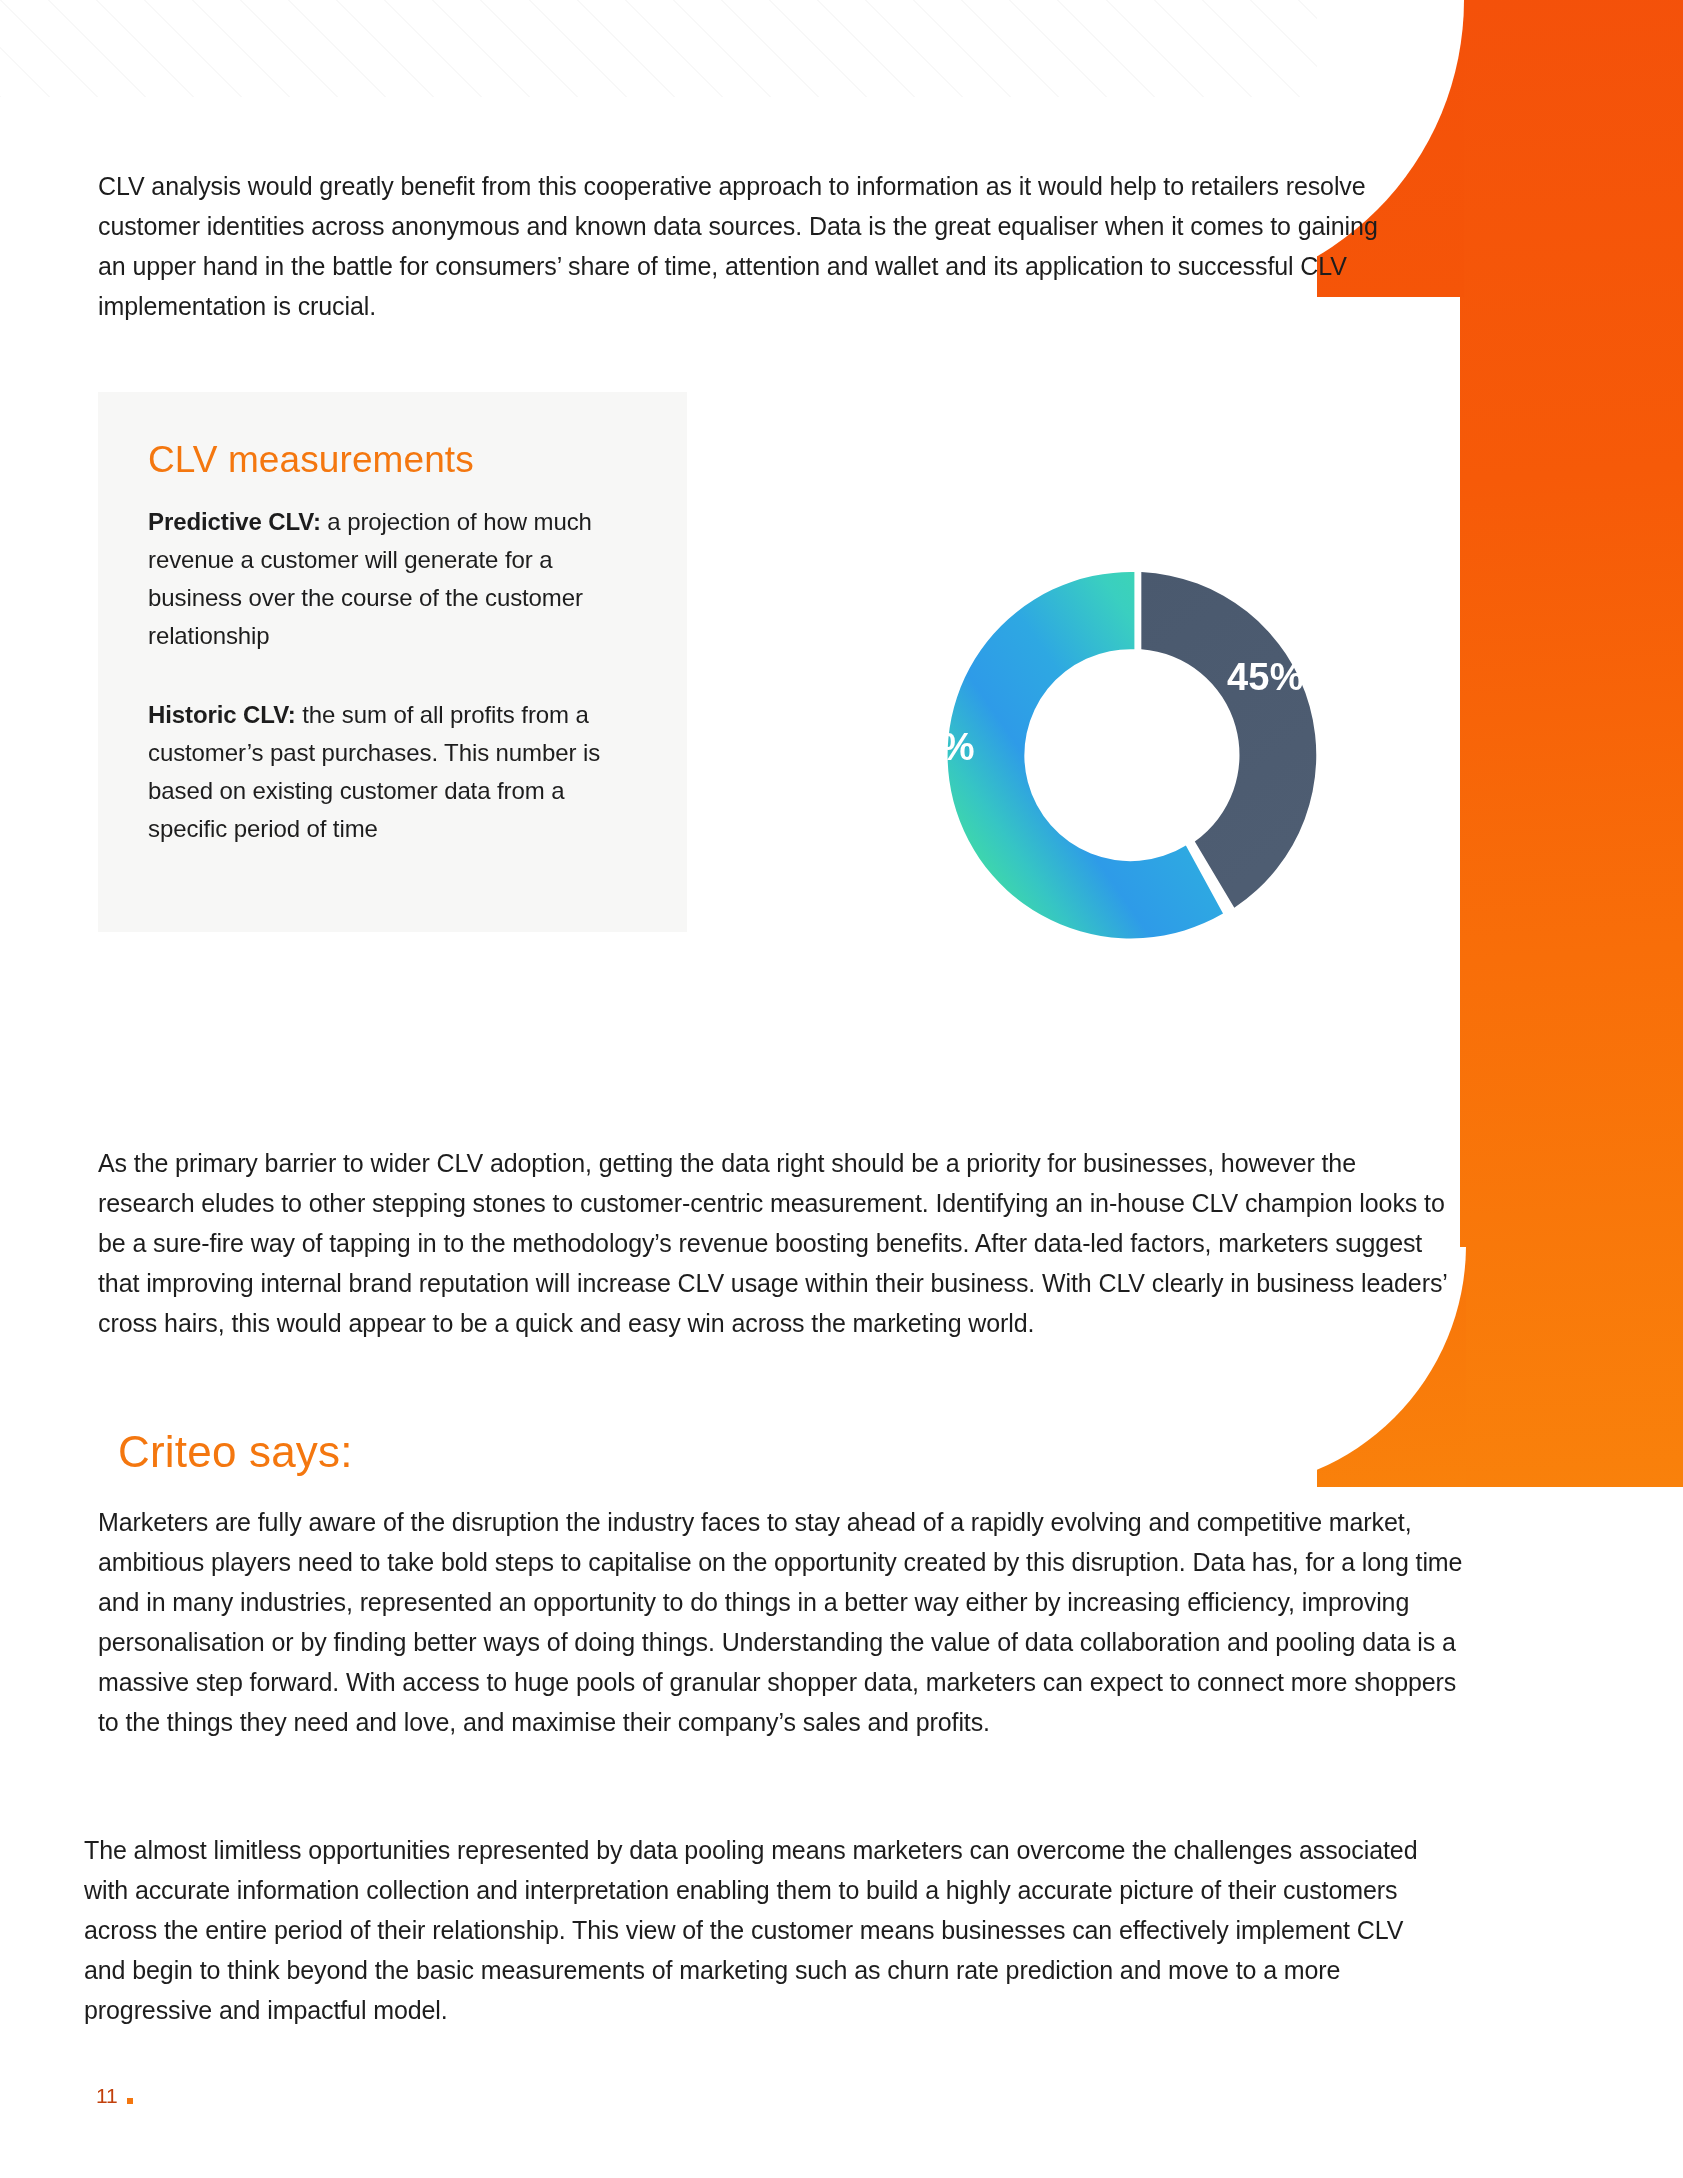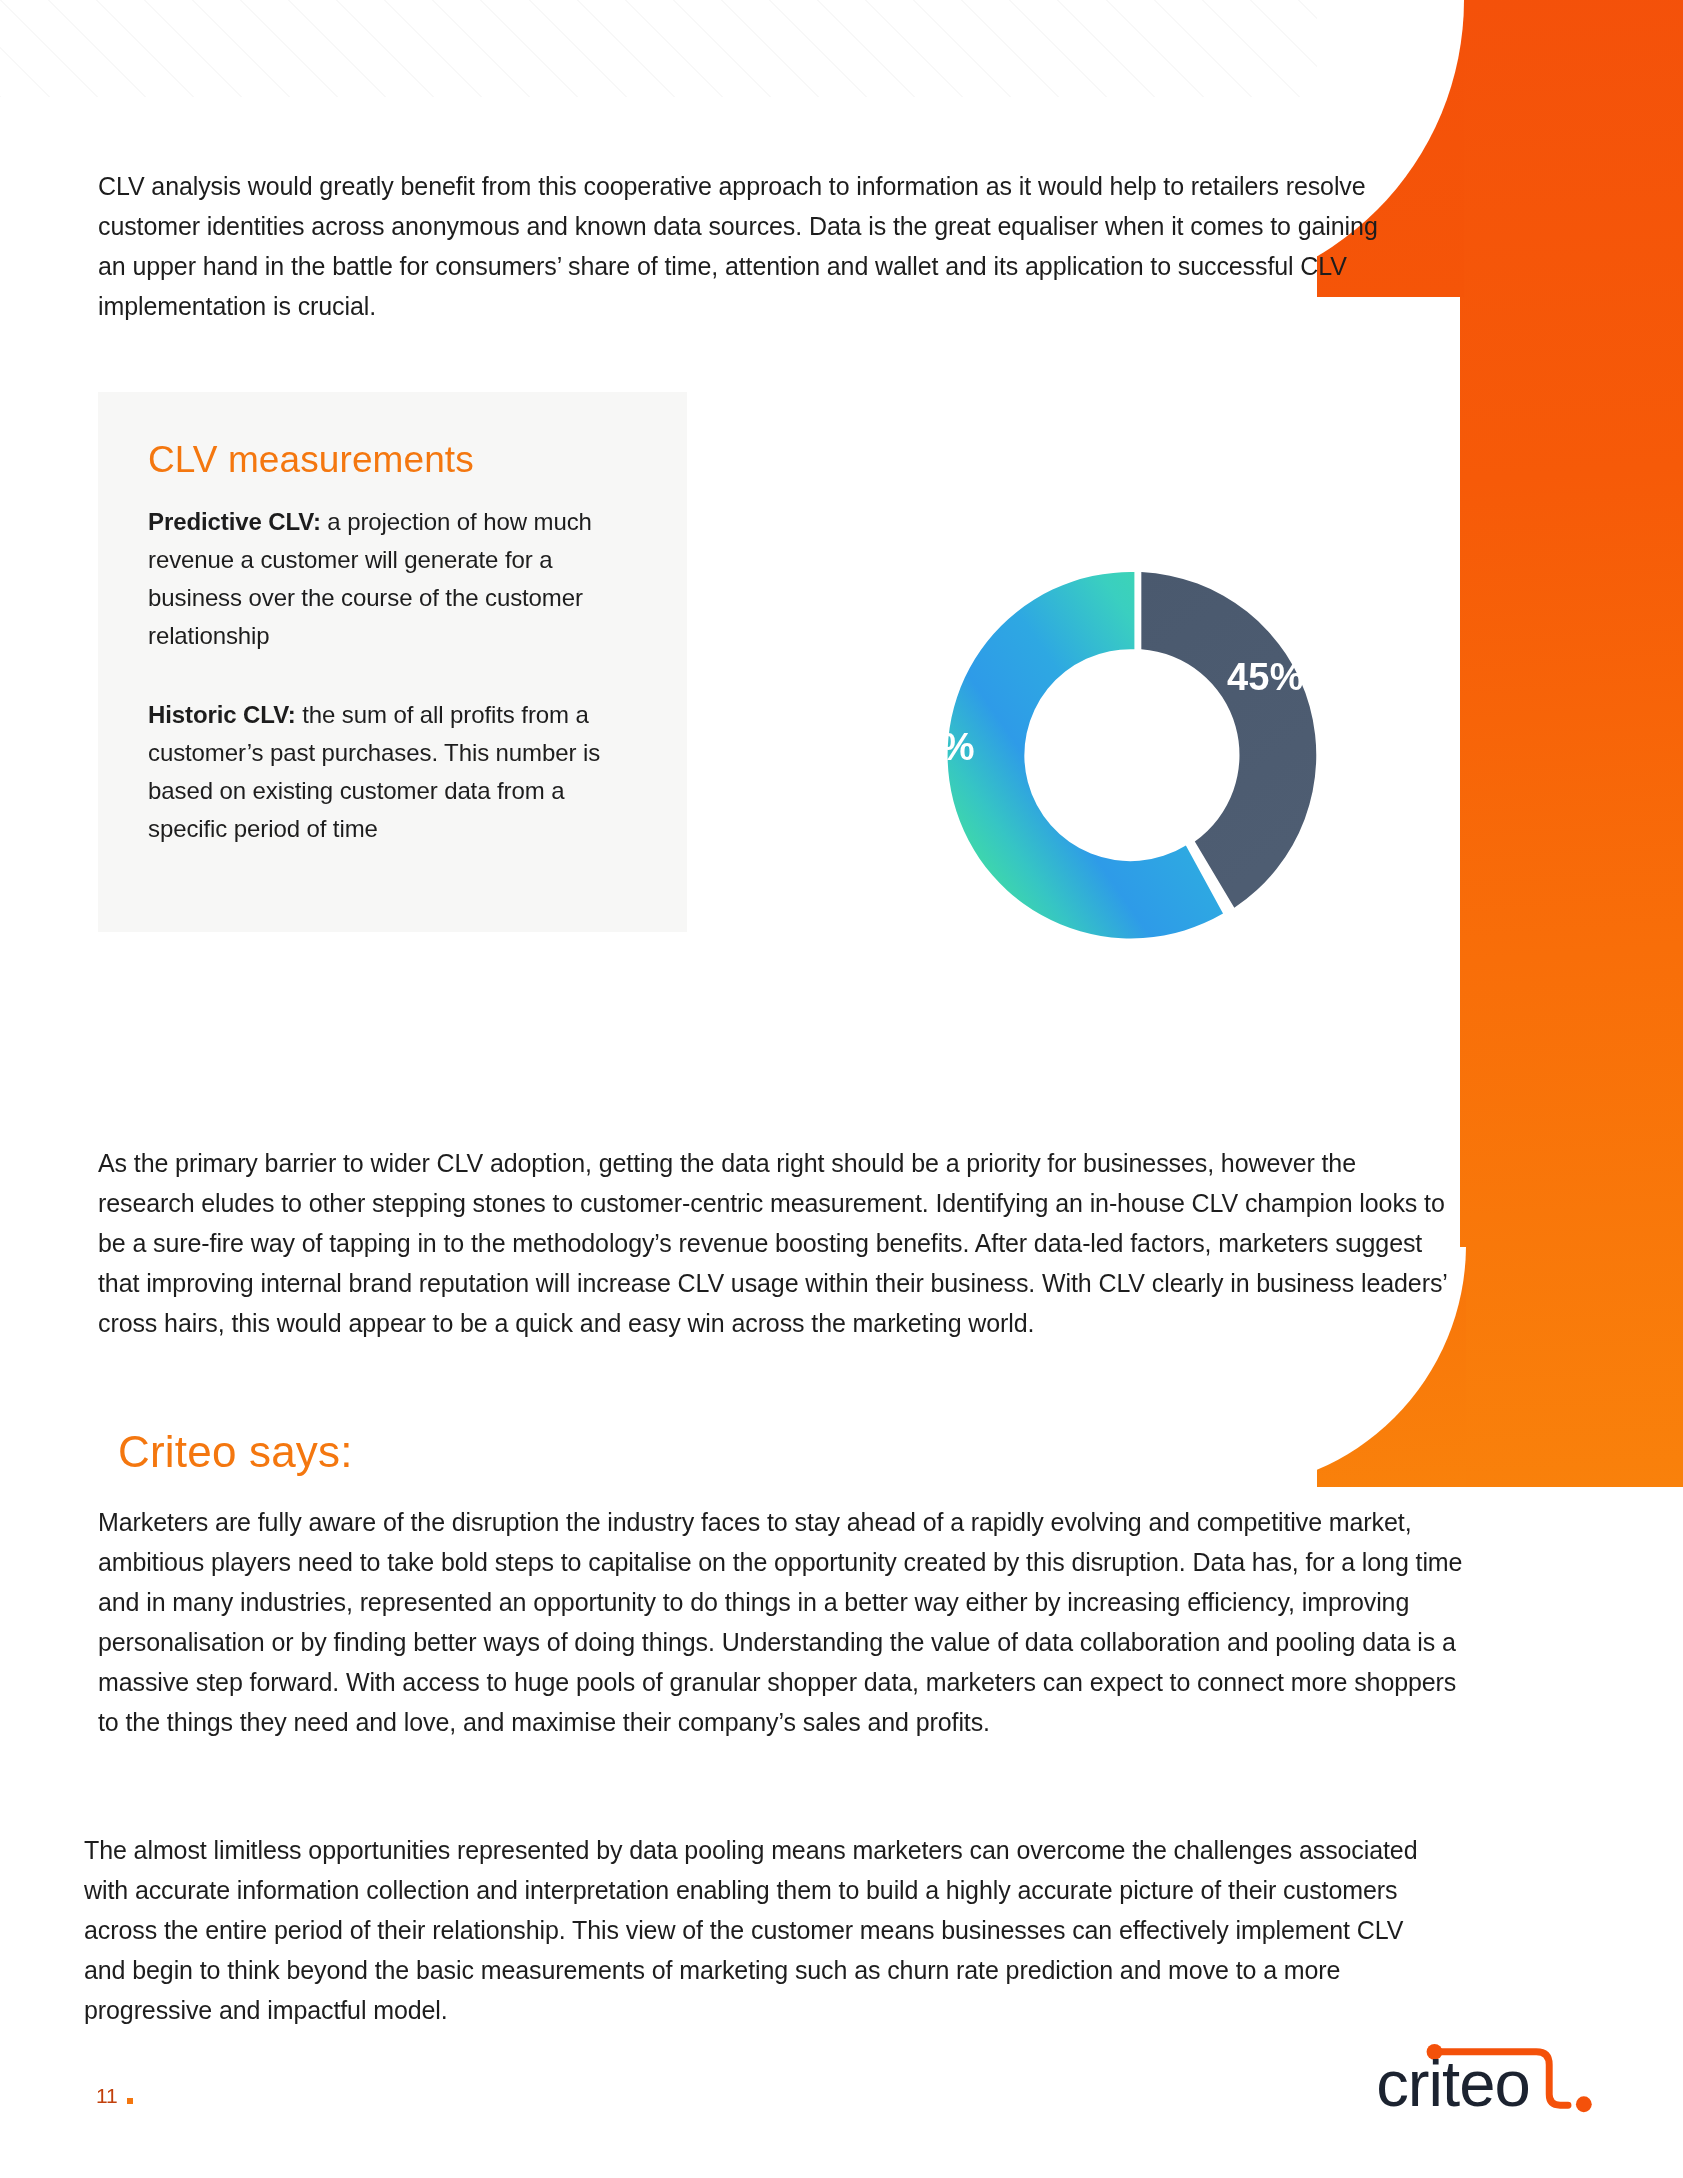--- a/index.html
+++ b/index.html
@@ -304,25 +304,16 @@
 
     <p class="body-text" id="para-market">Marketers are fully aware of the disruption the industry faces to stay ahead of a rapidly evolving and competitive market, ambitious players need to take bold steps to capitalise on the opportunity created by this disruption. Data has, for a long time and in many industries, represented an opportunity to do things in a better way either by increasing efficiency, improving personalisation or by finding better ways of doing things. Understanding the value of data collaboration and pooling data is a massive step forward. With access to huge pools of granular shopper data, marketers can expect to connect more shoppers to the things they need and love, and maximise their company’s sales and profits.</p>
 
     <p class="body-text" id="para-limitless">The almost limitless opportunities represented by data pooling means marketers can overcome the challenges associated with accurate information collection and interpretation enabling them to build a highly accurate picture of their customers across the entire period of their relationship. This view of the customer means businesses can effectively implement CLV and begin to think beyond the basic measurements of marketing such as churn rate prediction and move to a more progressive and impactful model.</p>
 
     <div class="page-number">
       <span>11</span>
       <span class="page-dot"></span>
     </div>
 
-    <div class="criteo-logo">
-      <svg width="248" height="89" viewBox="0 0 250 90">
-
-        <path d="M 79 17 L 182 17 Q 195 17 195 30 L 195 60 Q 195 71 206 71 L 214 71" fill="none" stroke="#F4510A" stroke-width="7" stroke-linecap="round"></path>
-        <circle cx="79" cy="17" r="8" fill="#F4510A"></circle>
-        <circle cx="230" cy="70" r="8" fill="#F4510A"></circle>
-        <text x="20" y="72" font-family="Liberation Sans, sans-serif" font-size="66" font-weight="400" fill="#1C2330" letter-spacing="-1">criteo</text>
-      </svg>
-    </div>
 
   </div>
 </div>
 
 
 </body></html>

